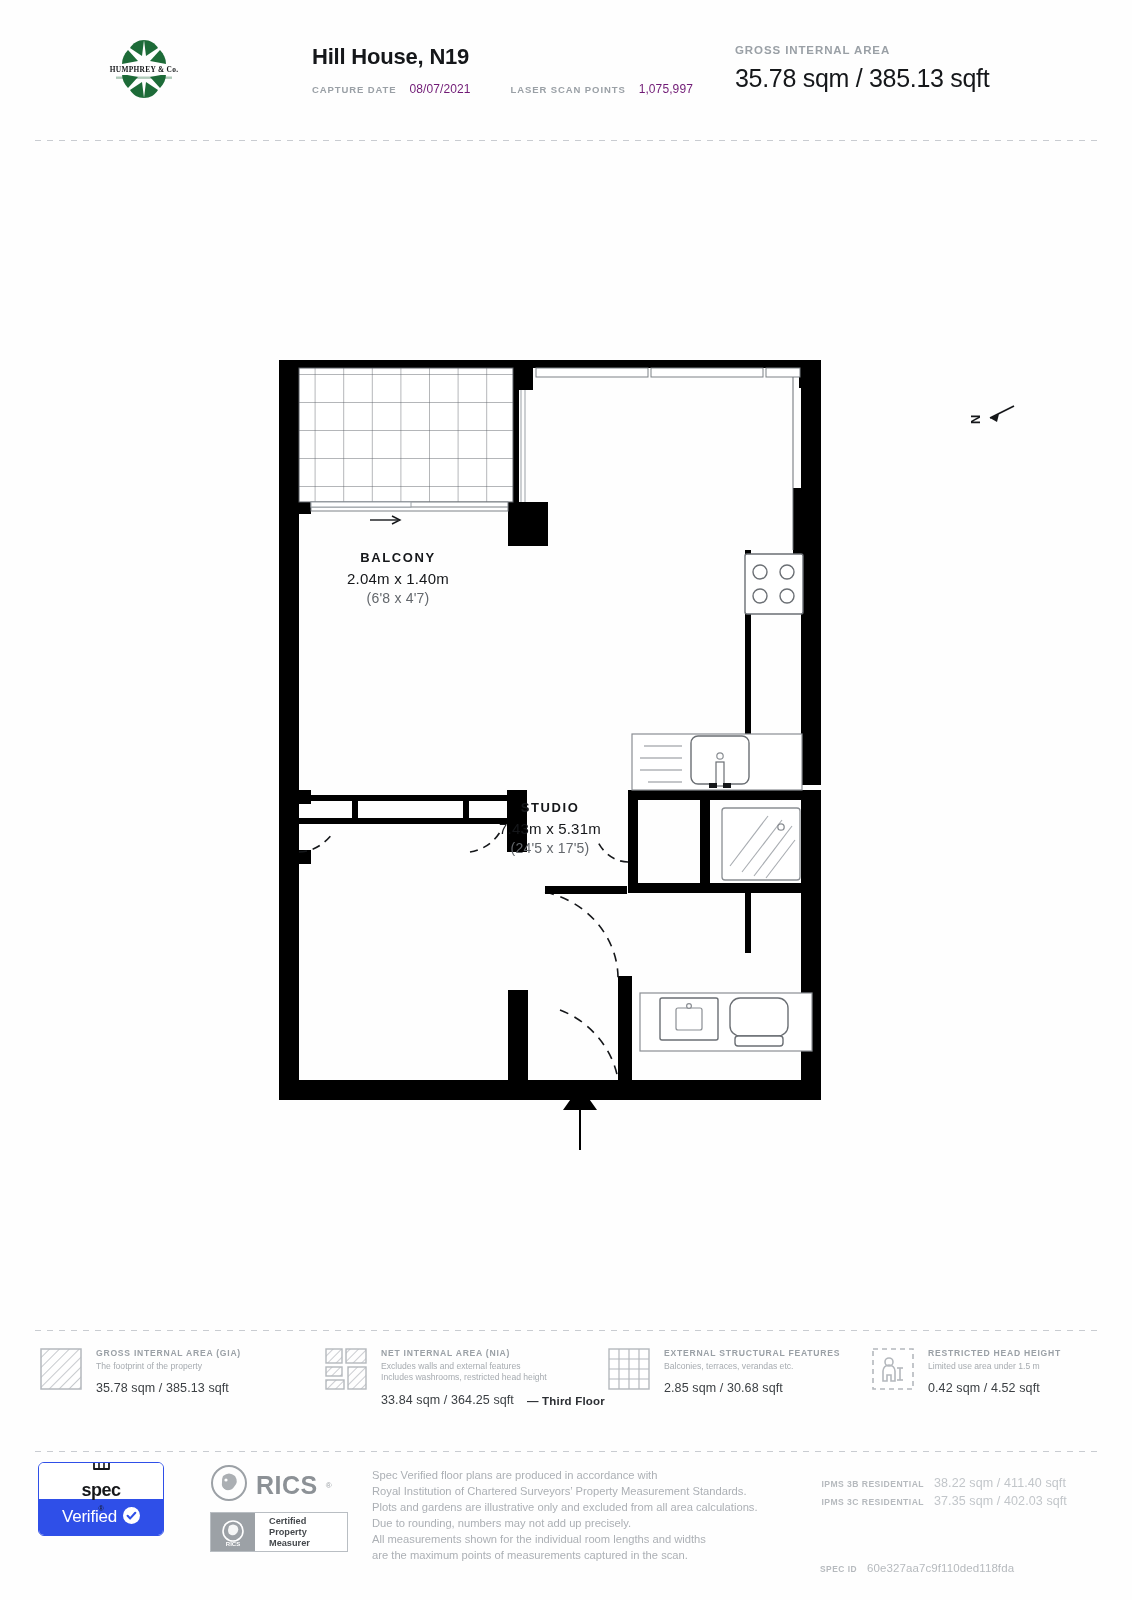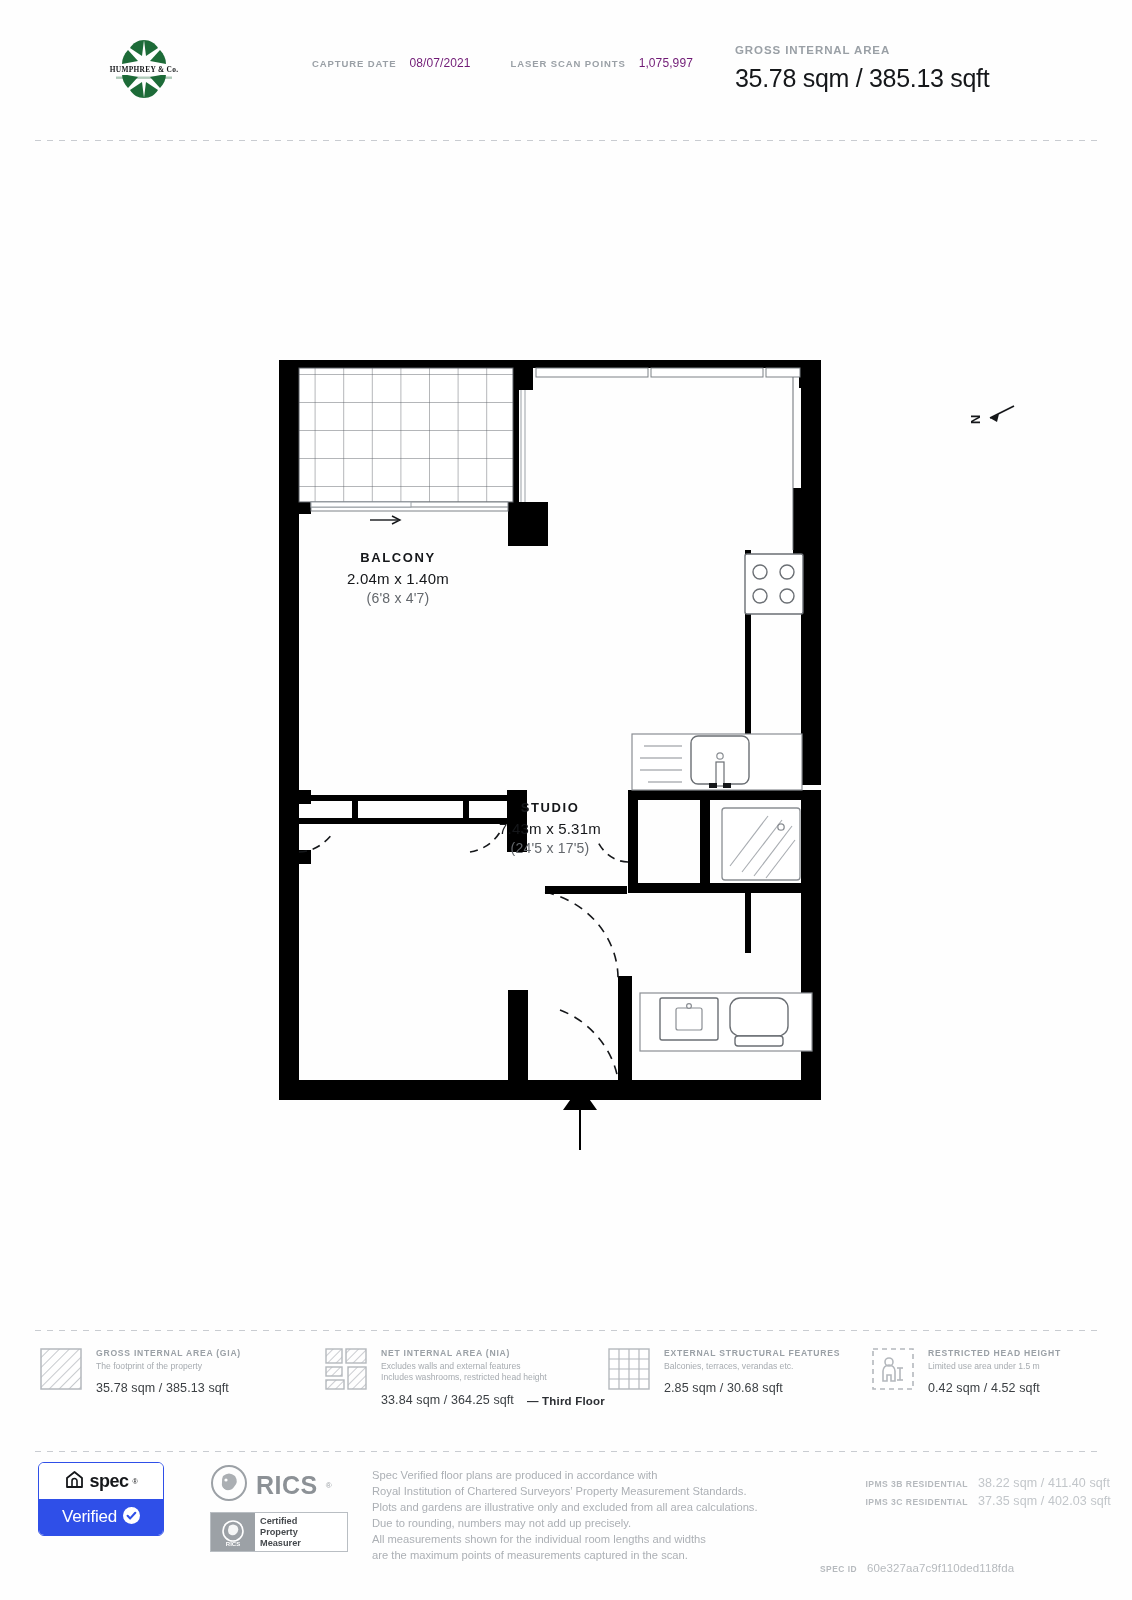--- a/index.html
+++ b/index.html
@@ -56,38 +56,38 @@
   .legend-swatch { position:absolute; left:0; top:0; width:42px; height:42px; }
   .legend-text { margin-left:56px; }
   .legend-title { font-size:8.6px; font-weight:700; letter-spacing:0.75px; color:#9aa0a6; text-transform:uppercase; }
   .legend-desc { font-size:8.6px; color:#a6abb0; margin-top:3px; line-height:1.32; }
   .legend-value { font-size:12.5px; color:#3c4044; margin-top:9px; letter-spacing:0.1px; }
 
   
   .footer { position:absolute; left:0; top:1462px; width:1132px; height:120px; }
   .spec-badge { position:absolute; left:38px; top:0; width:126px; height:74px;
                 border:1.6px solid #2f4fe8; border-radius:6px; overflow:hidden; background:#fff; }
-  .spec-top { height:36px; display:flex; align-items:center; justify-content:center; gap:4px; background:#fff; }
+  .spec-top { height:36px; display:flex; align-items:center; justify-content:center; gap:4px; background:#fff;flex-direction:column; }
   .spec-word { font-size:18px; font-weight:700; color:#15171a; letter-spacing:-0.5px; }
   .spec-reg { font-size:7px; vertical-align:super; color:#15171a; }
   .spec-bot { height:36px; background:#2f4fe8; display:flex; align-items:center; justify-content:center; gap:6px; }
   .spec-verified { color:#fff; font-size:17px; font-weight:400; letter-spacing:-0.2px; }
 
   .rics-wrap { position:absolute; left:210px; top:2px; }
   .rics-word { font-size:25px; font-weight:700; color:#8c9196; letter-spacing:0.5px; }
   .cpm-box { margin-top:6px; display:flex; align-items:stretch; border:1.4px solid #b9bec3;
              width:138px; height:40px; background:#fff; }
   .cpm-badge { width:44px; background:#9ca1a6; display:flex; align-items:center; justify-content:center; }
-  .cpm-text { flex:1; padding:3px 5px; font-size:9.2px; line-height:1.18; color:#45494d; font-weight:700; }
+  .cpm-text { flex:1; padding:3px 14px; font-size:9.2px; line-height:1.18; color:#45494d; font-weight:700; }
 
   .disclaimer { position:absolute; left:372px; top:6px; width:420px;
                 font-size:11.2px; line-height:1.42; color:#acb0b5; }
   .ipms { position:absolute; left:820px; top:14px; }
   .ipms-row { display:flex; align-items:baseline; gap:10px; margin-bottom:4px; }
-  .ipms-label { font-size:8.6px; font-weight:700; letter-spacing:0.45px; color:#b6babe; width:104px; text-align:right;margin-left:44px; }
+  .ipms-label { font-size:8.6px; font-weight:700; letter-spacing:0.45px; color:#b6babe; width:104px; text-align:right; }
   .ipms-value { font-size:12.5px; color:#c2c6ca; letter-spacing:0.1px; }
   .specid-row { position:absolute; left:820px; top:100px; display:flex; align-items:baseline; gap:10px; }
   .specid-label { font-size:8.4px; font-weight:700; letter-spacing:0.5px; color:#b6babe; }
   .specid-value { font-size:11.5px; color:#b6babe; letter-spacing:0.1px; }
 </style>
 </head>
 <body>
 
 <div class="page">
 
@@ -109,20 +109,21 @@
             <path d="M58 54 C55 59 50 62 44 62 L46 46 Z"></path>
           </g>
         </g>
         <rect x="14" y="28" width="60" height="11" fill="#ffffff"></rect>
         <text x="44" y="36.4" text-anchor="middle" font-family="Liberation Serif, serif" font-size="7.4" font-weight="700" fill="#15171a" letter-spacing="0.3">HUMPHREY &amp; Co.</text>
         <rect x="16" y="40.5" width="56" height="2.4" fill="#1d6b38" opacity="0.35"></rect>
       </svg>
     </div>
 
     <div class="title-block">
+      <div class="doc-title">Hill House, N19</div>
       <div class="meta-row">
         <span class="meta-label">CAPTURE DATE</span>
         <span class="meta-value">08/07/2021</span>
         <span class="meta-gap"></span>
         <span class="meta-label">LASER SCAN POINTS</span>
         <span class="meta-value">1,075,997</span>
       </div>
     </div>
 
     <div class="gia-block">

